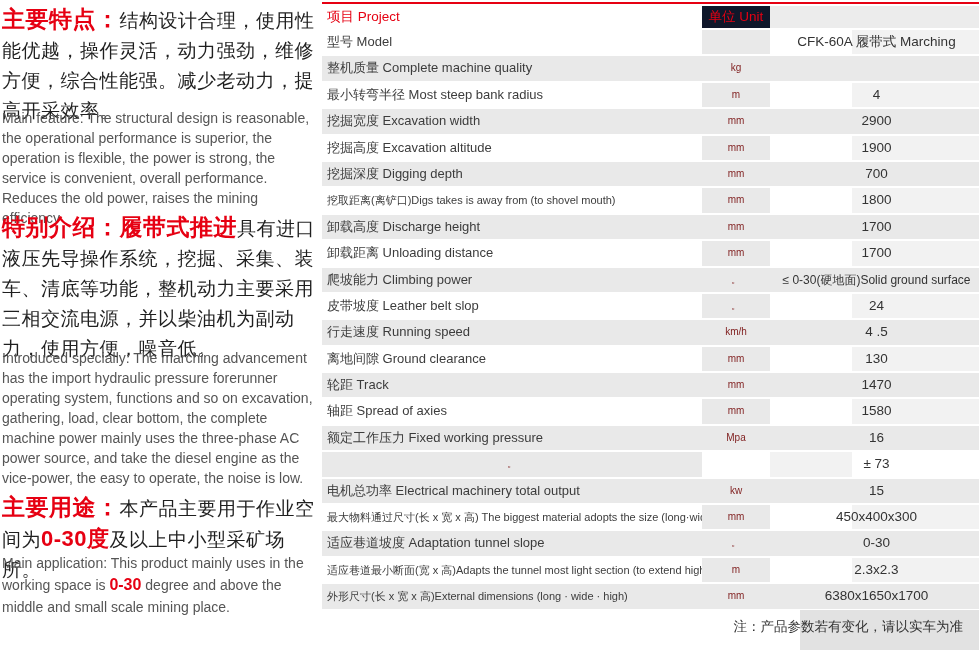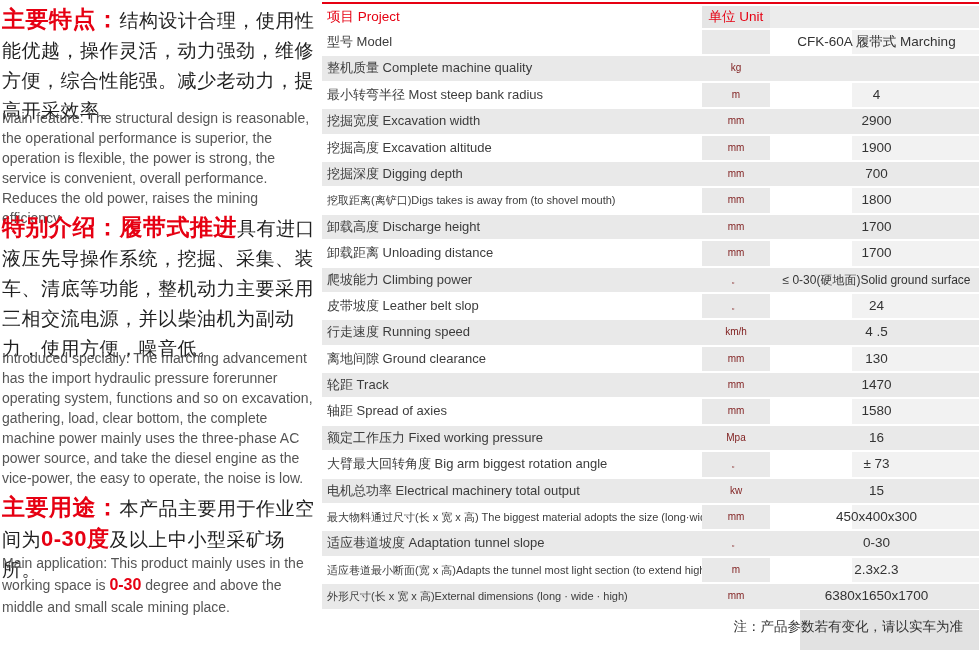--- a/index.html
+++ b/index.html
@@ -35,21 +35,21 @@
     margin-top:2px;
   }
   .t-row.header { height:22px; }
   .cell { height:100%; }
   .c-label {
     font-size:13px; color:#3c3c3c; line-height:24.4px;
     padding-left:5px; white-space:nowrap; overflow:hidden;
   }
   .header .c-label { color:#e60012; line-height:22px; font-size:13.5px; }
   .c-unit { font-size:10px; color:#7f1d1d; text-align:center; line-height:24.4px; background:#e9e9e9; }
-  .header .c-unit { color:#e60012; line-height:22px; background:#e5e5e5; font-size:13.5px; }
+  .header .c-unit { color:#e60012; line-height:22px; background:#0f172a; font-size:13.5px; }
   .c-value {
     position:absolute; left:452px; right:0; top:0; bottom:0;
     text-align:center; font-size:13.5px; color:#333; line-height:24.4px;
     white-space:nowrap;
   }
   .header .c-value { color:#e60012; line-height:22px; }
   .row-a .c-label { background:#ffffff; }
   .row-a .c-pa    { background:#ffffff; }
   .row-a .c-pb    { background:#f2f2f2; }
   .row-b .c-label { background:#e9e9e9; }
@@ -216,21 +216,20 @@
 
   <div class="t-row row-b">
     <div class="cell c-label">额定工作压力 Fixed working pressure</div>
     <div class="cell c-unit">Mpa</div>
     <div class="cell c-pa"></div>
     <div class="cell c-pb"></div>
     <div class="c-value">16</div>
   </div>
 
   <div class="t-row row-a">
-    <div class="cell c-label">大臂最大回转角度 Big arm biggest rotation angle</div>
     <div class="cell c-unit">。</div>
     <div class="cell c-pa"></div>
     <div class="cell c-pb"></div>
     <div class="c-value">± 73</div>
   </div>
 
   <div class="t-row row-b">
     <div class="cell c-label">电机总功率 Electrical machinery total output</div>
     <div class="cell c-unit">kw</div>
     <div class="cell c-pa"></div>

